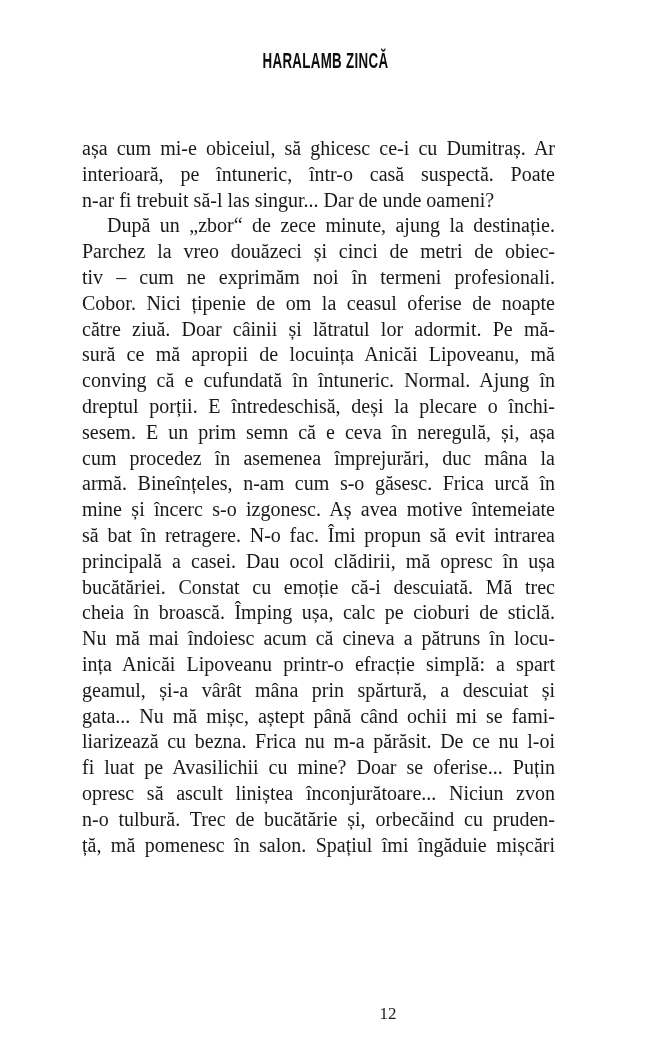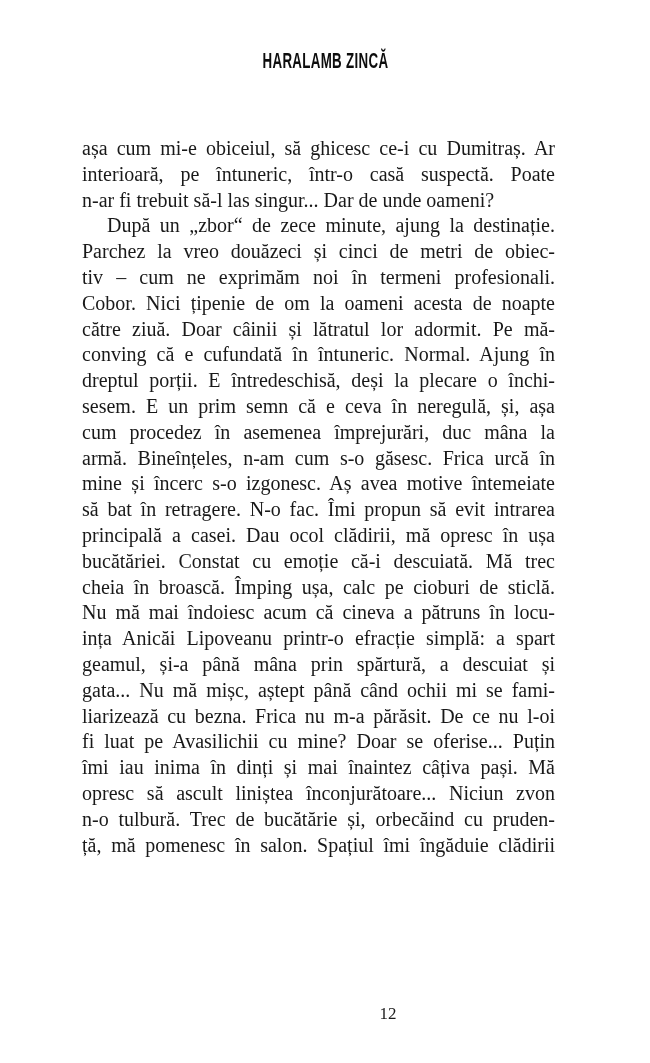--- a/index.html
+++ b/index.html
@@ -77,38 +77,38 @@
     <span class="author">HARALAMB ZINCĂ</span>
   </div>
 
   <div class="body-text">
       <div class="line">așa cum mi-e obiceiul, să ghicesc ce-i cu Dumitraș. Ar</div>
       <div class="line">interioară, pe întuneric, într-o casă suspectă. Poate</div>
       <div class="line noju">n-ar fi trebuit să-l las singur... Dar de unde oameni?</div>
       <div class="line indent">După un „zbor“ de zece minute, ajung la destinație.</div>
       <div class="line">Parchez la vreo douăzeci și cinci de metri de obiec-</div>
       <div class="line">tiv – cum ne exprimăm noi în termeni profesionali.</div>
-      <div class="line">Cobor. Nici țipenie de om la oameni acesta de noapte</div>
+      <div class="line">Cobor. Nici țipenie de om la ceasul oferise de noapte</div>
       <div class="line">către ziuă. Doar câinii și lătratul lor adormit. Pe mă-</div>
+      <div class="line">sură ce mă apropii de locuința Anicăi Lipoveanu, mă</div>
       <div class="line">conving că e cufundată în întuneric. Normal. Ajung în</div>
       <div class="line">dreptul porții. E întredeschisă, deși la plecare o închi-</div>
       <div class="line">sesem. E un prim semn că e ceva în neregulă, și, așa</div>
       <div class="line">cum procedez în asemenea împrejurări, duc mâna la</div>
       <div class="line">armă. Bineînțeles, n-am cum s-o găsesc. Frica urcă în</div>
       <div class="line">mine și încerc s-o izgonesc. Aș avea motive întemeiate</div>
       <div class="line">să bat în retragere. N-o fac. Îmi propun să evit intrarea</div>
       <div class="line">principală a casei. Dau ocol clădirii, mă opresc în ușa</div>
       <div class="line">bucătăriei. Constat cu emoție că-i descuiată. Mă trec</div>
       <div class="line">cheia în broască. Împing ușa, calc pe cioburi de sticlă.</div>
       <div class="line">Nu mă mai îndoiesc acum că cineva a pătruns în locu-</div>
       <div class="line">ința Anicăi Lipoveanu printr-o efracție simplă: a spart</div>
-      <div class="line">geamul, și-a până mâna prin spărtură, a descuiat și</div>
+      <div class="line">geamul, și-a vârât mâna prin spărtură, a descuiat și</div>
       <div class="line">gata... Nu mă mișc, aștept până când ochii mi se fami-</div>
       <div class="line">liarizează cu bezna. Frica nu m-a părăsit. De ce nu l-oi</div>
       <div class="line">fi luat pe Avasilichii cu mine? Doar se oferise... Puțin</div>
-      <div class="line">îmi iau inima în dinți și mai înaintez câțiva pași. Mă</div>
       <div class="line">opresc să ascult liniștea înconjurătoare... Niciun zvon</div>
       <div class="line">n-o tulbură. Trec de bucătărie și, orbecăind cu pruden-</div>
-      <div class="line">ță, mă pomenesc în salon. Spațiul îmi îngăduie clădirii</div>
+      <div class="line">ță, mă pomenesc în salon. Spațiul îmi îngăduie mișcări</div>
     </div>
 
   <div class="pagenum">12</div>
 </div>
 
 </body></html>

